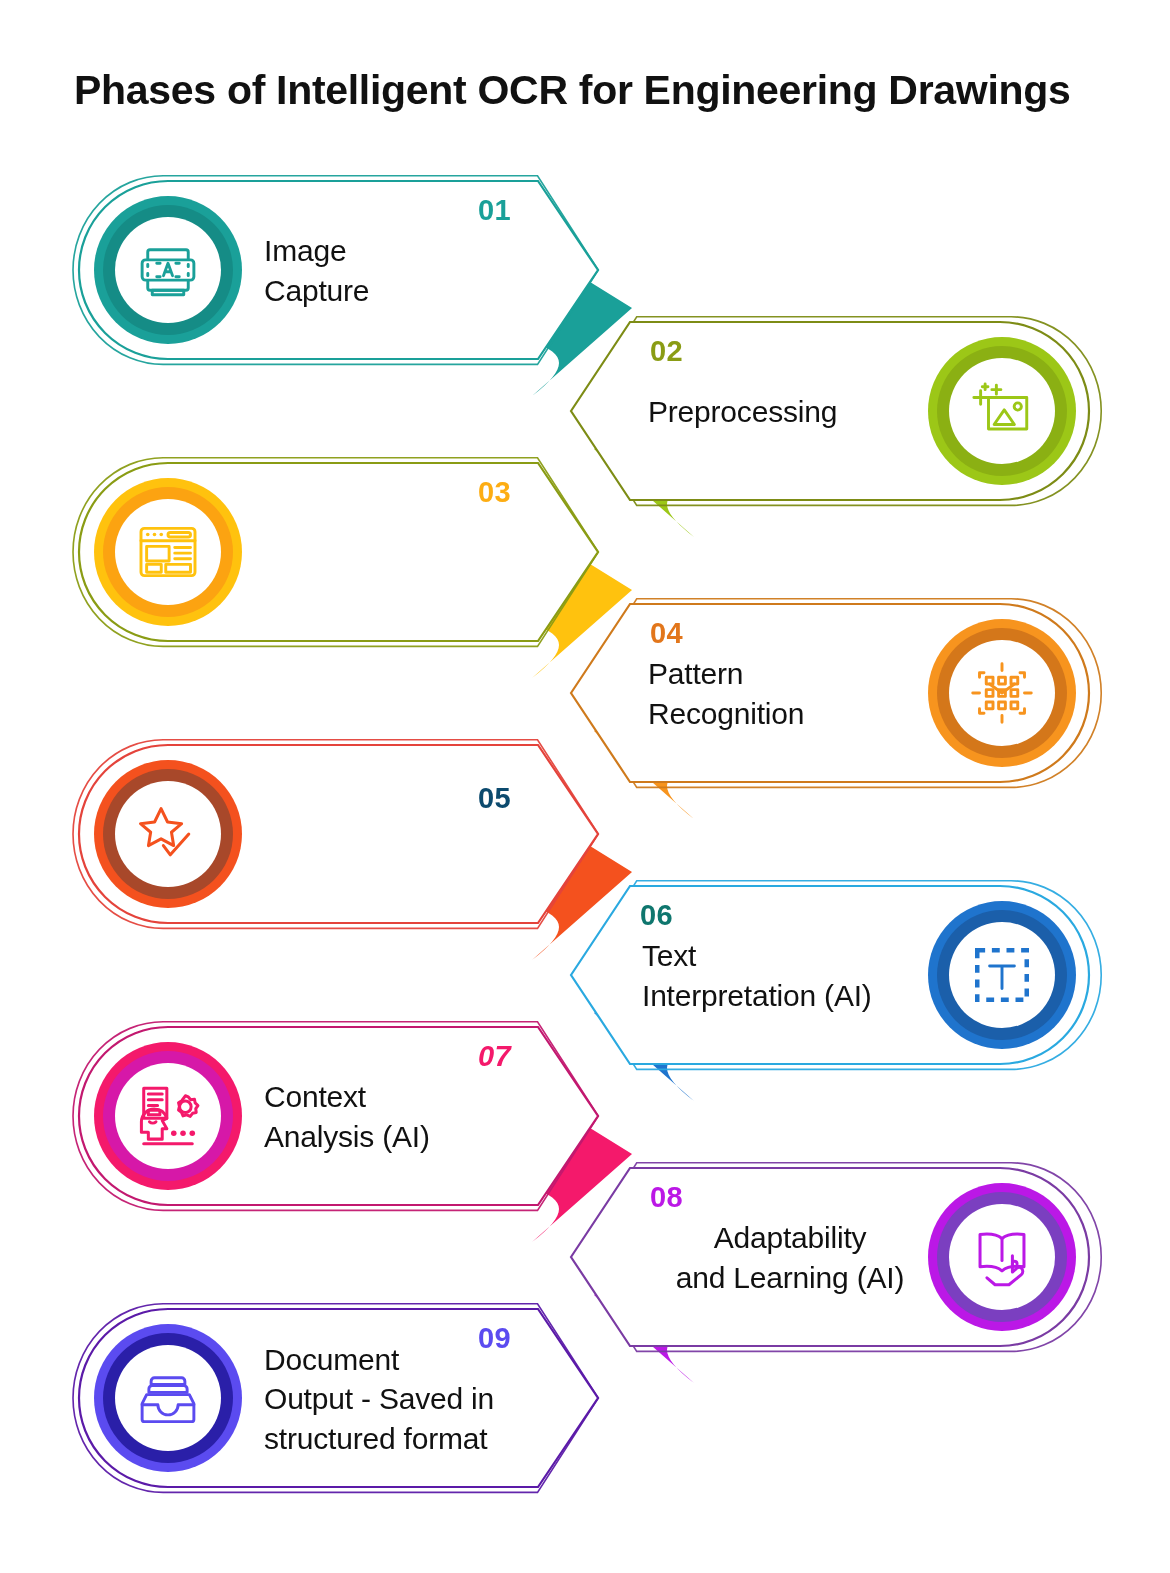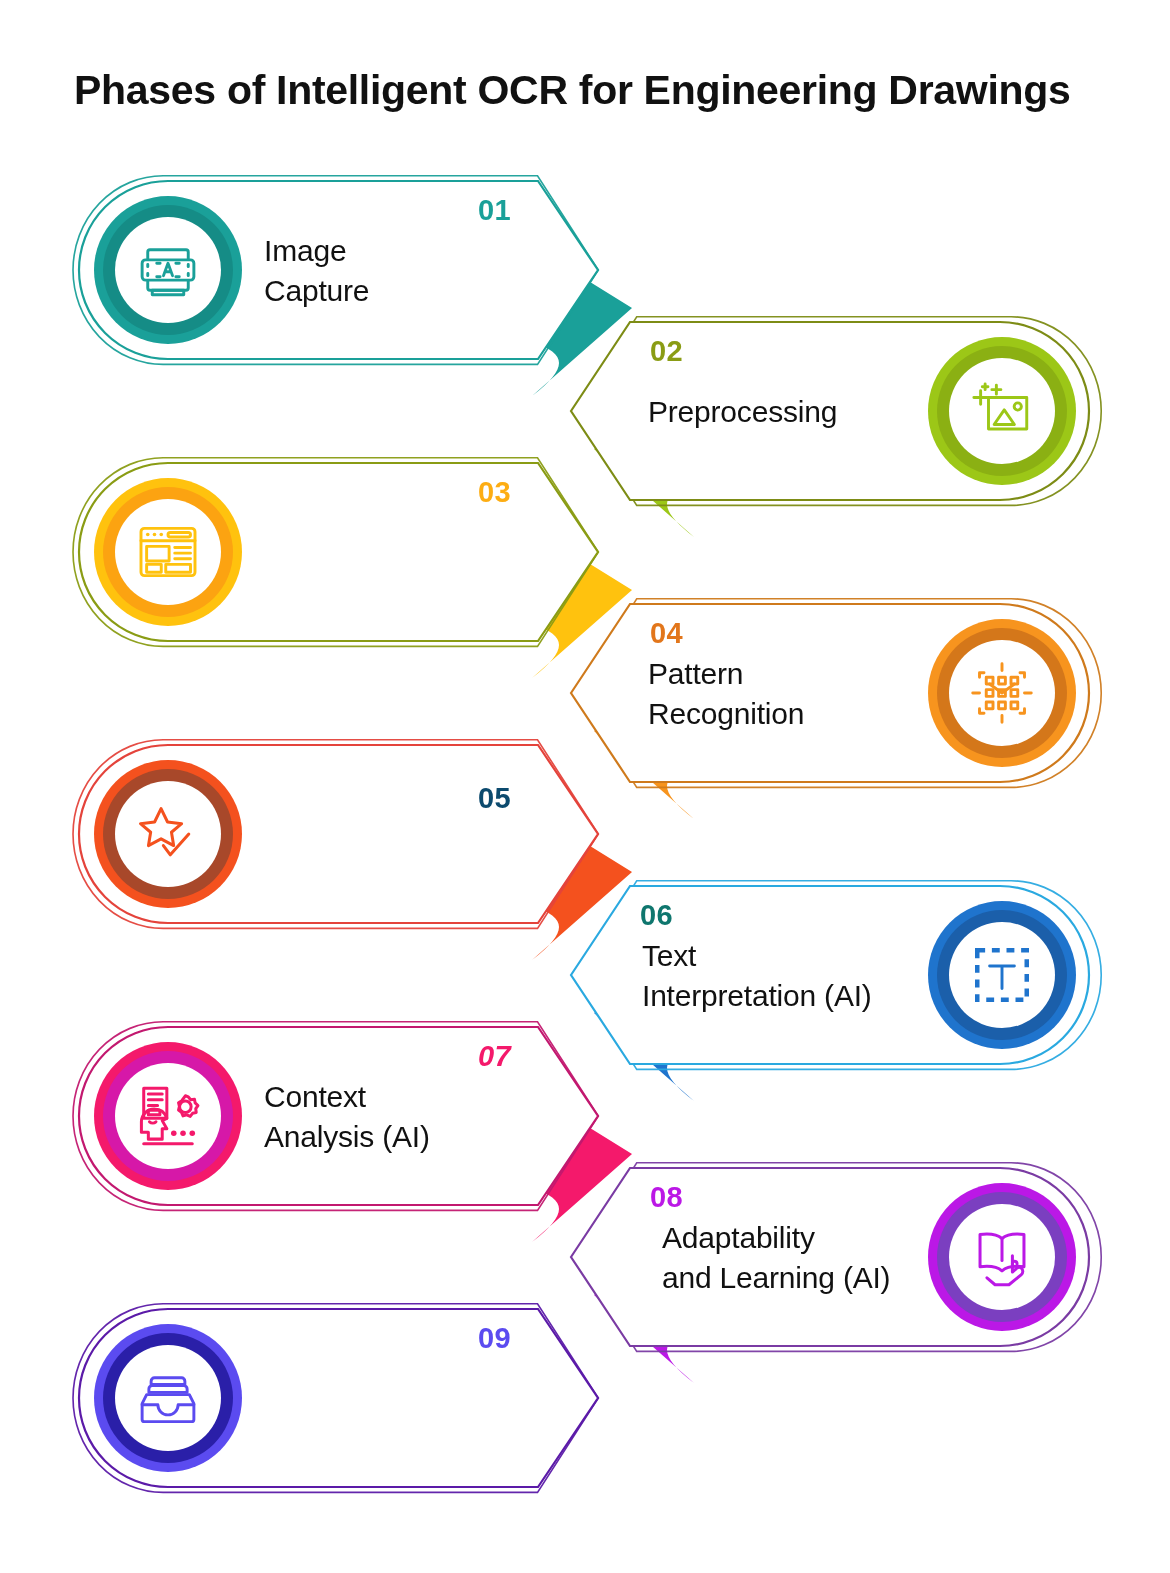--- a/index.html
+++ b/index.html
@@ -295,21 +295,21 @@
      <div class="ring-inner" style="left:9px;top:9px;right:9px;bottom:9px;background:#7b3fc0"></div>
      <div class="hole" style="left:21px;top:21px;right:21px;bottom:21px">
             <svg viewBox="0 0 64 64" width="74" height="74">
         <path stroke="#bb18e6" fill="none" stroke-width="2.6" stroke-linecap="round" stroke-linejoin="round" d="M32 16c-4-3.5-11-4.5-19-3.5v28c8-1 15 0 19 3.5 4-3.5 11-4.5 19-3.5V12.5c-8-1-15 0-19 3.5z"></path>
         <path stroke="#bb18e6" fill="none" stroke-width="2.6" stroke-linecap="round" stroke-linejoin="round" d="M32 16v19"></path>
         <path stroke="#bb18e6" fill="none" stroke-width="2.6" stroke-linecap="round" stroke-linejoin="round" d="M41 31v14l4-3.5c2-1.6 5 .2 5 2.8 0 1.2-.5 2.3-1.5 3.2L38 56H26l-7-6"></path>
         <path stroke="#bb18e6" fill="none" stroke-width="2.6" stroke-linecap="round" stroke-linejoin="round" d="M41 38c0-3 4-3 4 0"></path>
       </svg>
           </div>
         </div>
-        <div class="label" style="left: 78px; width: 284px; text-align: left; top: 51px; margin-left: 14px;">Adaptability
+        <div class="label" style="left: 78px; width: 284px; text-align: center; top: 51px;">Adaptability
 and Learning (AI)</div>
         <div class="num" style="color: rgb(187, 24, 230); left: 80px; top: 14px;">08</div>
       </div>
       <div class="step" style="left: 588px; top: 1233px; width: 112px; height: 150px;"><svg viewBox="0 0 110 150" width="110" height="150" preserveAspectRatio="none">
         <path fill="#bb18e6" d="M106 0 L6 62 L106 150 C 70 122 70 108 106 96 C 70 72 70 24 106 0 Z"></path>
       </svg></div>
       <div class="step" style="left: 78px; top: 1308px; width: 520px; height: 180px; z-index: 12;">
         <div class="svgwrap">
           <svg viewBox="0 0 520 180">
       <g transform="translate(-6,0) scale(1.012,1.06) translate(0,-5)">
@@ -323,17 +323,20 @@
      <div class="ring-inner" style="left:9px;top:9px;right:9px;bottom:9px;background:#2a1fa8"></div>
      <div class="hole" style="left:21px;top:21px;right:21px;bottom:21px">
             <svg viewBox="0 0 64 64" width="72" height="72">
         <path stroke="#5b4bf0" fill="none" stroke-width="2.6" stroke-linecap="round" stroke-linejoin="round" d="M20 14h24a3 3 0 0 1 3 3v3H17v-3a3 3 0 0 1 3-3z"></path>
         <path stroke="#5b4bf0" fill="none" stroke-width="2.6" stroke-linecap="round" stroke-linejoin="round" d="M18 21h28a3 3 0 0 1 3 3v3H15v-3a3 3 0 0 1 3-3z"></path>
         <path stroke="#5b4bf0" fill="none" stroke-width="2.6" stroke-linecap="round" stroke-linejoin="round" d="M13 29h38l4 8v14a2 2 0 0 1-2 2H11a2 2 0 0 1-2-2V37z"></path>
         <path stroke="#5b4bf0" fill="none" stroke-width="2.6" stroke-linecap="round" stroke-linejoin="round" d="M9 38h14a9 9 0 0 0 18 0h14"></path>
       </svg>
           </div>
         </div>
+        <div class="label" style="left: 186px; width: 264px; text-align: left; top: 31.5px;">Document
+Output - Saved in
+structured format</div>
         <div class="num" style="color: rgb(91, 75, 240); left: 400px; top: 14px;">09</div>
       </div>
     </div>
 
 </div>
 
 </body></html>

